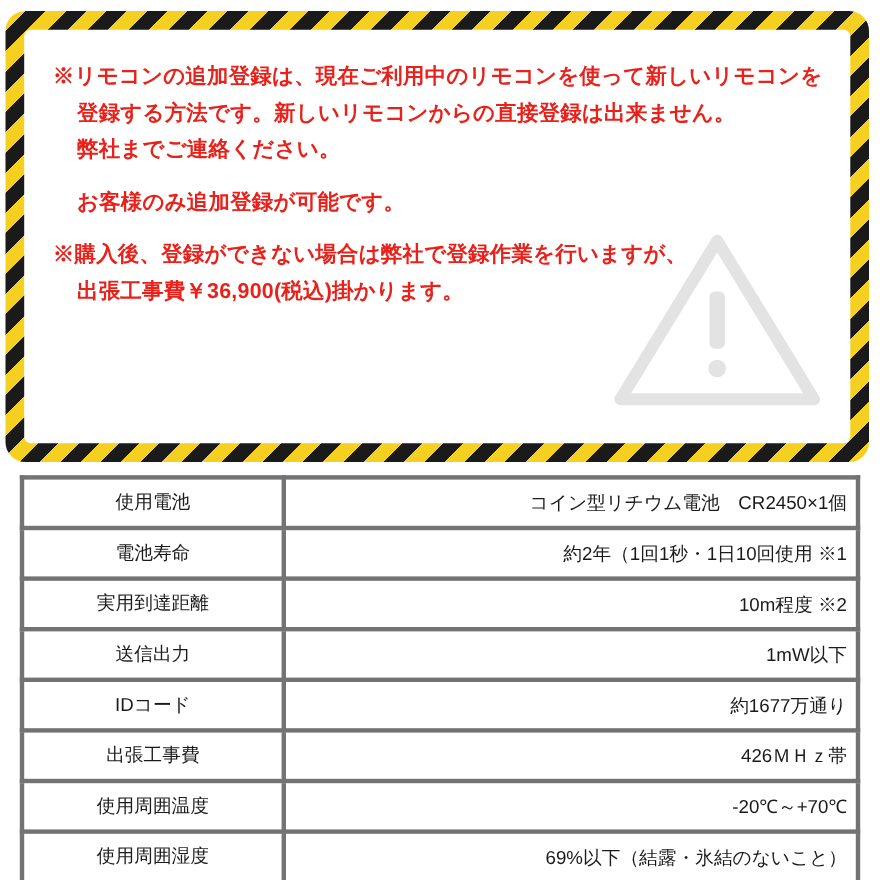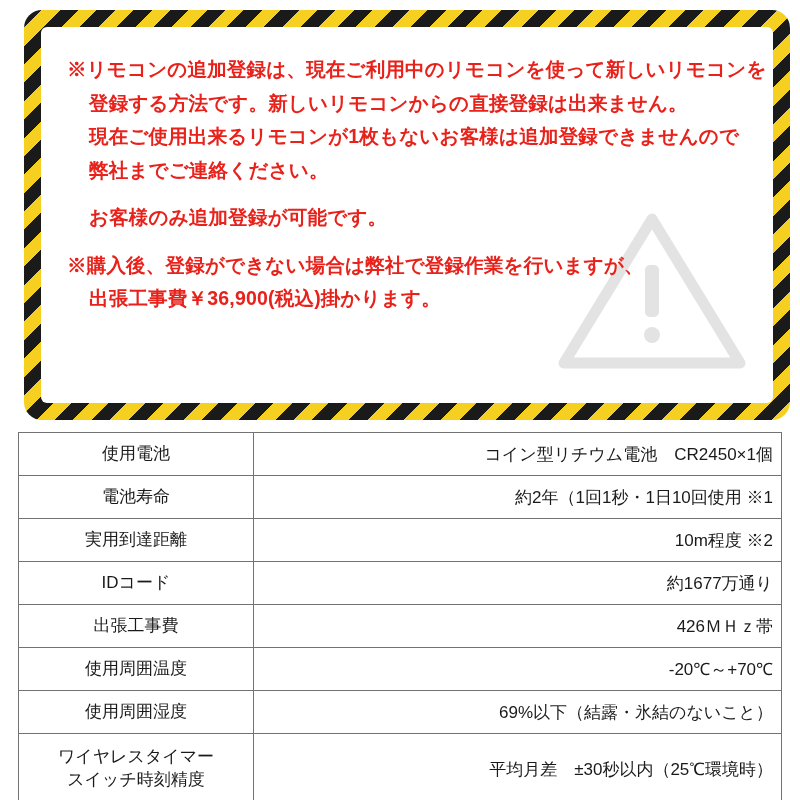--- a/index.html
+++ b/index.html
@@ -11,21 +11,21 @@
     width: 800px;
     height: 800px;
     font-family: "Liberation Sans", sans-serif;
     position: relative;
     overflow: hidden;
   }
 
   
   .notice-wrap {
     position: relative;
-    margin: 10px 10px 0 24px;
+    margin: 10px 10px 0 5px;
     height: 410px;
     border-radius: 18px;
     background:
       repeating-linear-gradient(
         -45deg,
         #f5d020 0px,
         #f5d020 13px,
         #1a1a1a 13px,
         #1a1a1a 26px
       );
@@ -73,21 +73,21 @@
   
   .spec-table-wrap {
     margin: 12px 18px 0 18px;
   }
   table.spec {
     width: 100%;
     border-collapse: collapse;
     table-layout: fixed;
   }
   table.spec td {
-    border: 1px solid #737373;
+    border: 4px solid #737373;
     font-size: 17px;
     color: #1a1a1a;
     padding: 6px 8px;
     height: 30px;
     vertical-align: middle;
   }
   td.label {
     width: 218px;
     text-align: center;
     line-height: 1.25;
@@ -111,21 +111,20 @@
       <path d="M95 14 L183 158 L7 158 Z" fill="none" stroke="#e3e3e3" stroke-width="11" stroke-linejoin="round"></path>
       <rect x="88" y="60" width="14" height="52" rx="5" fill="#e3e3e3"></rect>
       <circle cx="95" cy="130" r="8" fill="#e3e3e3"></circle>
     </svg>
 
     <div class="notice-text">
 
       <div class="para">
         <span class="line">※リモコンの追加登録は、現在ご利用中のリモコンを使って新しいリモコンを</span>
         <span class="line indent">登録する方法です。新しいリモコンからの直接登録は出来ません。</span>
-        <span class="line indent">現在ご使用出来るリモコンが1枚もないお客様は追加登録できませんので</span>
         <span class="line indent">弊社までご連絡ください。</span>
       </div>
 
       <div class="para">
         <span class="line indent">お客様のみ追加登録が可能です。</span>
       </div>
 
       <div class="para">
         <span class="line">※購入後、登録ができない場合は弊社で登録作業を行いますが、</span>
         <span class="line indent">出張工事費￥36,900(税込)掛かります。</span>
@@ -144,20 +143,24 @@
       </tr>
       <tr>
         <td class="label">電池寿命</td>
         <td class="value">約2年（1回1秒・1日10回使用 ※1</td>
       </tr>
       <tr>
         <td class="label">実用到達距離</td>
         <td class="value">10m程度 ※2</td>
       </tr>
       <tr>
+        <td class="label">送信出力</td>
+        <td class="value">1mW以下</td>
+      </tr>
+      <tr>
         <td class="label">IDコード</td>
         <td class="value">約1677万通り</td>
       </tr>
       <tr>
         <td class="label">出張工事費</td>
         <td class="value">426ＭＨｚ帯</td>
       </tr>
       <tr>
         <td class="label">使用周囲温度</td>
         <td class="value">-20℃～+70℃</td>

